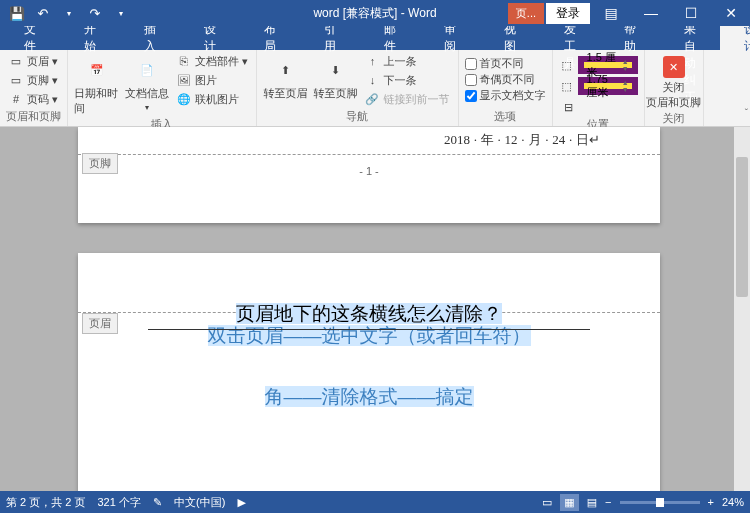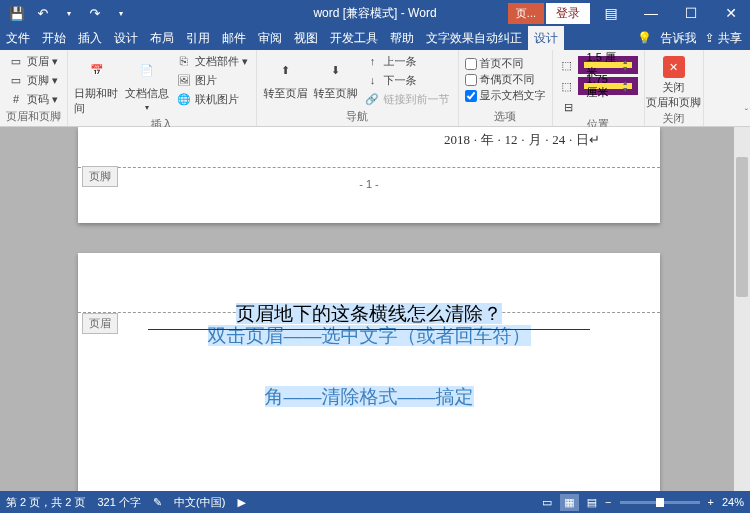--- a/index.html
+++ b/index.html
@@ -4,25 +4,25 @@
 <style>
 * { margin: 0; padding: 0; box-sizing: border-box; font-family: "Microsoft YaHei", Arial, sans-serif; }
 body { width: 750px; height: 513px; background: #b4b4b4; overflow: hidden; font-size: 12px; }
 
 .titlebar { height: 26px; background: #2b579a; display: flex; align-items: center; color: #fff; position: relative; }
 .qat { display: flex; gap: 4px; padding-left: 6px; align-items: center; }
 .qat-btn { width: 22px; height: 22px; display: flex; align-items: center; justify-content: center; font-size: 13px; }
 .title-center { position: absolute; left: 0; right: 0; text-align: center; font-size: 12px; pointer-events: none; }
 .title-right { margin-left: auto; display: flex; align-items: center; gap: 2px; }
 .tab-ctx { background: #d35b3f; padding: 3px 8px; font-size: 11px; }
-.login-box { background: #fff; color: #7f1d1d; padding: 2px 10px; font-size: 12px; }
+.login-box { background: #fff; color: #000000; padding: 2px 10px; font-size: 12px; }
 .win-ctrl { width: 38px; height: 26px; display: flex; align-items: center; justify-content: center; font-size: 14px; }
 
 .tabs { height: 24px; background: #2b579a; display: flex; color: #fff; font-size: 12px; align-items: stretch; }
-.tab { padding: 0 6px; display: flex; align-items: center; cursor: pointer; }
+.tab { padding: 0 24px; display: flex; align-items: center; cursor: pointer; }
 .tab.active { background: #f3f3f3; color: #2b579a; }
 .tabs-right { margin-left: auto; display: flex; align-items: center; gap: 8px; padding-right: 8px; }
 
 .ribbon { height: 77px; background: #f3f3f3; border-bottom: 1px solid #d0d0d0; display: flex; }
 .group { border-right: 1px solid #e0e0e0; padding: 2px 6px 0 6px; display: flex; flex-direction: column; }
 .group-content { flex: 1; display: flex; align-items: flex-start; gap: 4px; }
 .group-label { text-align: center; font-size: 11px; color: #666; padding: 1px 0 2px 0; }
 .rb-btn-sm { display: flex; align-items: center; gap: 3px; font-size: 11px; color: #444; padding: 1px 2px; white-space: nowrap; }
 .rb-btn-sm.disabled { color: #aaa; }
 .rb-btn-lg { display: flex; flex-direction: column; align-items: center; gap: 2px; font-size: 11px; color: #444; padding-top: 4px; width: 46px; }
@@ -239,21 +239,21 @@
       </div>
     </div>
     <div class="group-label">关闭</div>
   </div>
 </div>
 <div class="collapse-caret">ˇ</div>
 
 <div class="doc-area">
   <div class="page page1">
     <div class="page-date">2018 · 年 · 12 · 月 · 24 · 日↵</div>
-    <div class="hf-zone footer" style="height:58px;margin-top:18px">
+    <div class="hf-zone footer" style="height:58px;margin-top:5px">
       <div class="hf-tag" style="top:-2px">页脚</div>
       <div class="pgnum">- 1 -</div>
     </div>
   </div>
 
   <div class="page page2">
     <div class="hf-zone" style="height:60px">
       <div class="header-title"><span>页眉地下的这条横线怎么清除？</span></div>
       <div class="header-line"></div>
       <div class="hf-tag" style="bottom:-22px">页眉</div>

